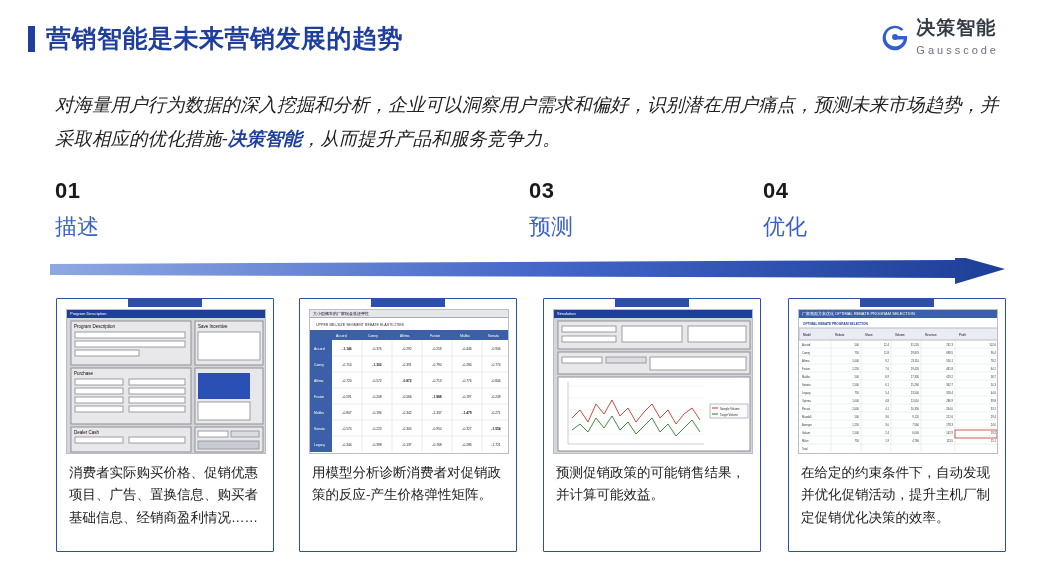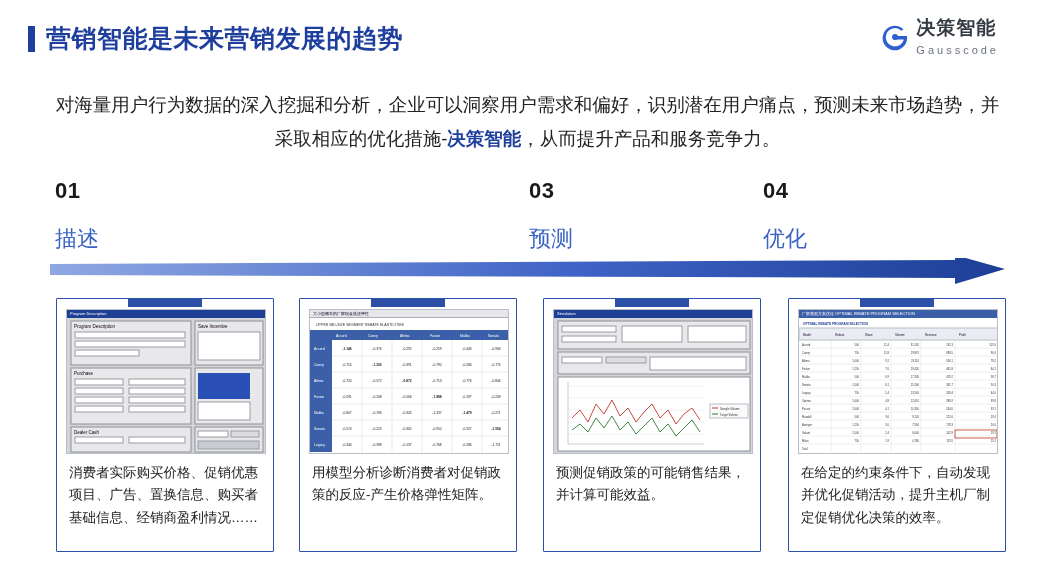--- a/index.html
+++ b/index.html
@@ -28,29 +28,29 @@
     display: flex; align-items: center;
   }
   .logo-mark { width: 28px; height: 28px; margin-right: 7px; }
   .logo-txt { line-height: 1; }
   .logo-cn { font-size: 19px; font-weight: bold; color: #333a42; letter-spacing: 1px; }
   .logo-en { font-size: 11px; color: #6b7280; letter-spacing: 3px; margin-top: 8px; }
 
   
   .lead {
     position: absolute; left: 55px; top: 88px; width: 945px;
-    font-size: 18.5px; color: #222; line-height: 1.85; text-align: center;
+    font-size: 18.5px; color: #222; line-height: 1.85;  font-style: italic;
   }
   .lead .hl { color: #1f3f9e; font-weight: bold; }
 
   
   .steps { position: absolute; left: 55px; top: 178px; width: 960px; height: 80px; }
   .step { position: absolute; top: 0; }
   .step .num { font-size: 22px; font-weight: bold; color: #1a1a1a; letter-spacing: 0.5px; }
-  .step .lbl { font-size: 22px; color: #3a62c4; margin-top: 20px; }
+  .step .lbl { font-size: 22px; color: #3a62c4; margin-top: 8px; }
 
   
   .arrow-wrap { position: absolute; left: 50px; top: 258px; width: 955px; height: 30px; }
 
   
   .cards { position: absolute; left: 56px; top: 298px; width: 950px; height: 255px; padding-left: 35px; }
   .card {
     position: absolute; top: 0; width: 218px; height: 254px;
     border: 1px solid #2c4fa8; background: #fff;
     border-radius: 1px;

